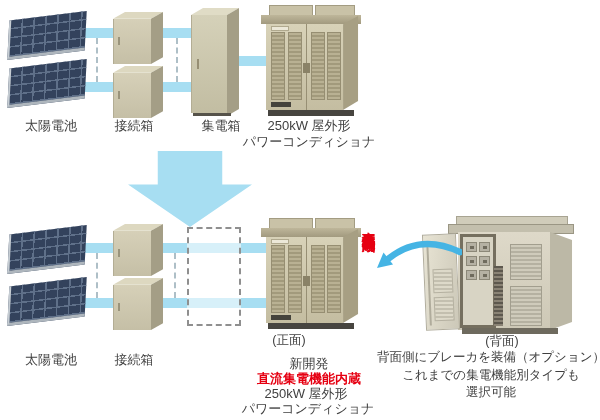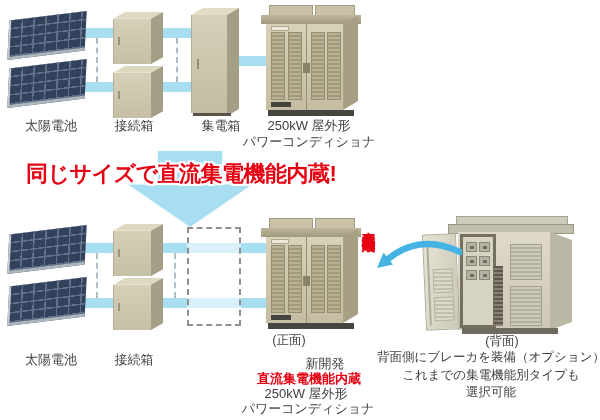--- a/index.html
+++ b/index.html
@@ -138,21 +138,20 @@
     <div class="base"></div>
   </div>
 
   <div class="lbl" style="left:51px;top:117px;">太陽電池</div>
   <div class="lbl" style="left:134px;top:117px;">接続箱</div>
   <div class="lbl" style="left:221px;top:117px;">集電箱</div>
   <div class="lbl" style="left:309px;top:117px;">250kW 屋外形</div>
   <div class="lbl" style="left:309px;top:133px;">パワーコンディショナ</div>
 
   <div class="bigarrow"></div>
-  <div class="headline">同じサイズで直流集電機能内蔵!</div>
 
   <div class="solar" style="left:8px;top:230px;"></div>
   <div class="solar" style="left:8px;top:282px;"></div>
 
   <div class="bar" style="left:84px;top:243px;width:30px;"></div>
   <div class="bar" style="left:84px;top:298px;width:30px;"></div>
   <div class="bar" style="left:162px;top:243px;width:106px;"></div>
   <div class="bar" style="left:162px;top:298px;width:106px;"></div>
   <div class="vdash" style="left:96px;top:253px;height:45px;"></div>
   <div class="vdash" style="left:174px;top:253px;height:45px;"></div>
@@ -183,21 +182,21 @@
     <div class="louver" style="left:65px;"></div>
     <div class="plate"></div>
     <div class="handle"></div>
     <div class="slot"></div>
     <div class="base"></div>
   </div>
 
   <div class="lbl" style="left:51px;top:351px;">太陽電池</div>
   <div class="lbl" style="left:134px;top:351px;">接続箱</div>
   <div class="lbl small" style="left:289px;top:332px;">(正面)</div>
-  <div class="lbl" style="left:309px;top:355px;margin-left:16px;">新開発</div>
+  <div class="lbl" style="left:309px;top:355px;">新開発</div>
   <div class="lbl red" style="left:309px;top:370px;">直流集電機能内蔵</div>
   <div class="lbl" style="left:306px;top:385px;">250kW 屋外形</div>
   <div class="lbl" style="left:308px;top:400px;">パワーコンディショナ</div>
 
   <div class="vnote">直流集電機能内蔵</div>
 
   <svg class="curve-arrow" viewBox="0 0 90 38">
     <path d="M 88 15 Q 48 -4 16 22" fill="none" stroke="#45b4e4" stroke-width="6.5" stroke-linecap="round"></path>
     <polygon points="5,31 11.5,15.5 21,27.5" fill="#45b4e4"></polygon>
   </svg>

